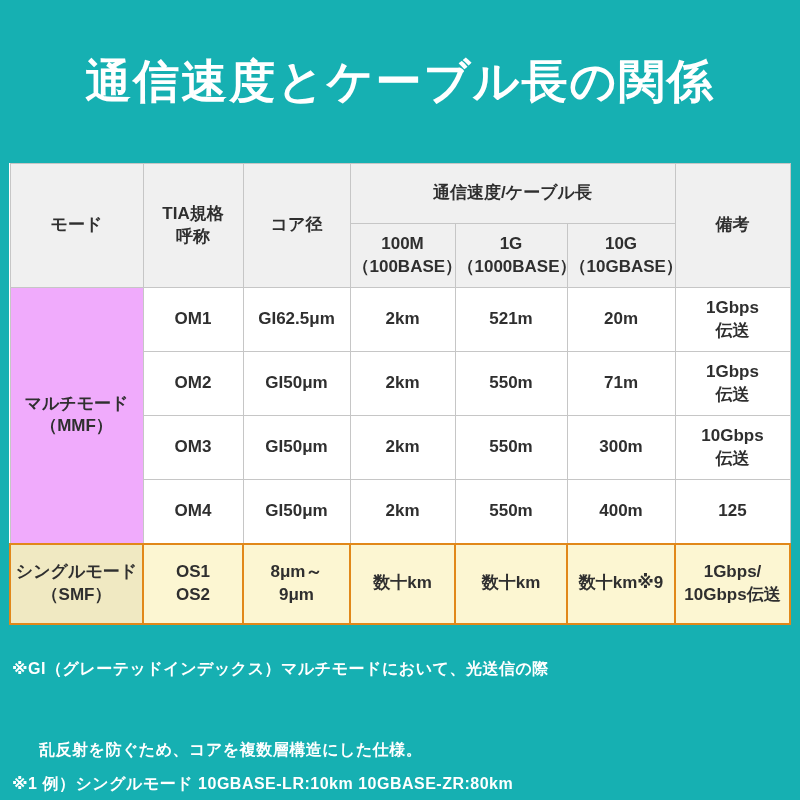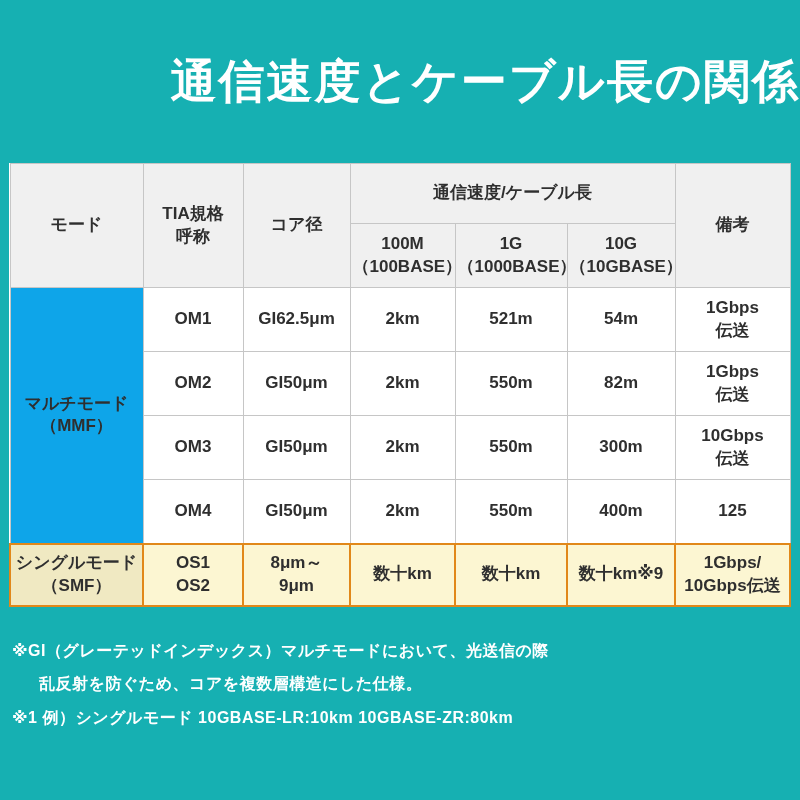--- a/index.html
+++ b/index.html
@@ -11,21 +11,21 @@
     height: 800px;
     background: #16b0b2;
     font-family: "Liberation Sans", "DejaVu Sans", sans-serif;
     overflow: hidden;
   }
   .title-band {
     height: 163px;
     box-sizing: border-box;
     display: flex;
     align-items: center;
-    justify-content: flex-end;
+    justify-content: center;
   }
   .page-title {
     color: #ffffff;
     font-size: 46px;
     font-weight: bold;
     letter-spacing: 2px;
     white-space: nowrap;
   }
   table.spec-table {
     width: 780px;
@@ -44,46 +44,47 @@
     line-height: 1.3;
     white-space: pre-line;
     padding: 2px;
     overflow: hidden;
   }
   .spec-table th {
     background: #f0f0f0;
     font-weight: 600;
   }
   .spec-table td.row-label {
-    background: #0ea5e9;
+    background: #f0abfc;
   }
   tr.h-top { height: 60px; }
   tr.h-sub { height: 64px; }
   tr.body-row { height: 64px; }
-  tr.hl-row { height: 62px; }
+  tr.hl-row { height: 80px; }
   tr.hl-row td {
     background: #fcf6d2;
     border: 2px solid #e1881a;
   }
   tr.hl-row td.row-label {
     background: #f0e9c2;
   }
   .footnotes {
     margin: 27px 10px 0 12px;
     color: #ffffff;
     font-weight: bold;
     letter-spacing: 0.5px;
   }
   .fn-line {
     font-size: 16px;
     line-height: 33px;
     white-space: nowrap;
   }
   .fn-indent {
     padding-left: 27px;
+    margin-top: 48px;
   }
   .fn-gap {
     margin-top: 1px;
   }
 </style>
 </head>
 <body>
 
 <div class="title-band">
   <div class="page-title">通信速度とケーブル長の関係</div>
@@ -116,30 +117,30 @@
     <th>10G
 （10GBASE）</th>
   </tr>
   <tr class="body-row">
     <td rowspan="4" class="row-label">マルチモード
 （MMF）</td>
     <td>OM1</td>
     <td>GI62.5μm</td>
     <td>2km</td>
     <td>521m</td>
-    <td>54m</td>
+    <td>20m</td>
     <td>1Gbps
 伝送</td>
   </tr>
   <tr class="body-row">
     <td>OM2</td>
     <td>GI50μm</td>
     <td>2km</td>
     <td>550m</td>
-    <td>82m</td>
+    <td>71m</td>
     <td>1Gbps
 伝送</td>
   </tr>
   <tr class="body-row">
     <td>OM3</td>
     <td>GI50μm</td>
     <td>2km</td>
     <td>550m</td>
     <td>300m</td>
     <td>10Gbps

